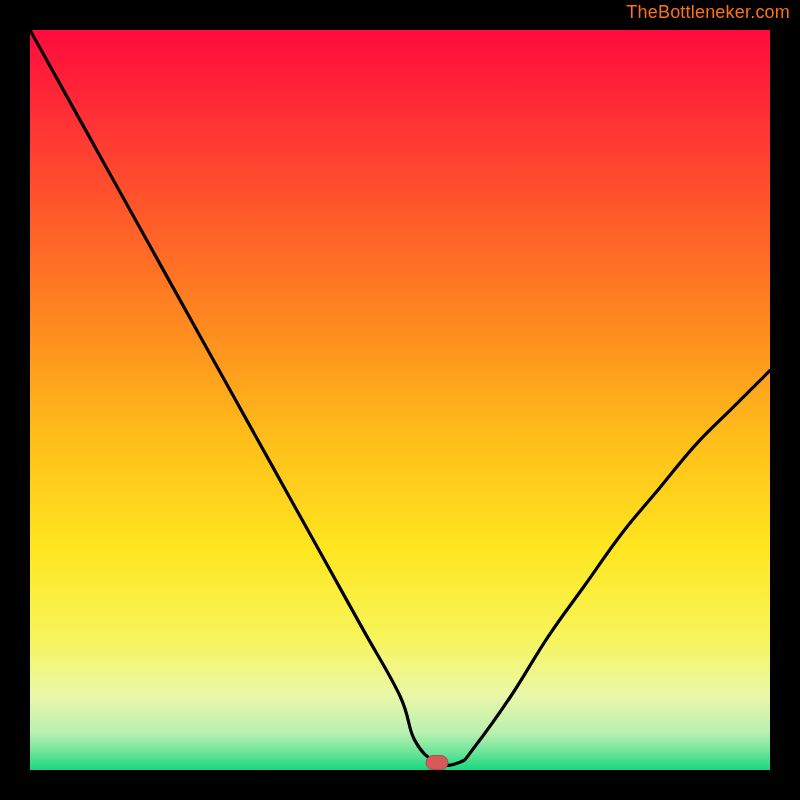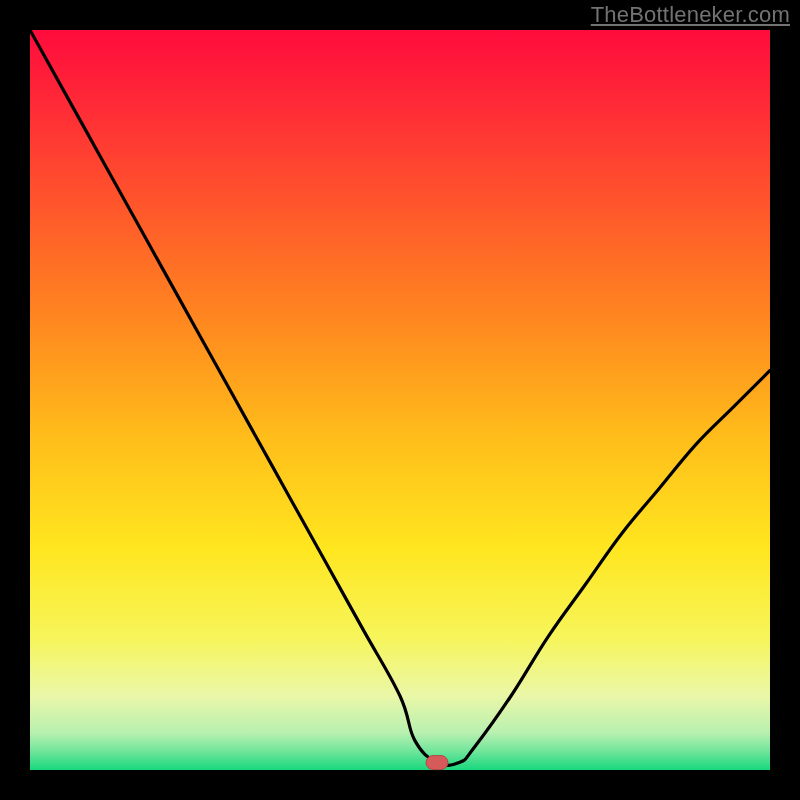--- a/index.html
+++ b/index.html
@@ -13,25 +13,24 @@
   }
   .stage {
     position: relative;
     width: 800px;
     height: 800px;
   }
   .watermark {
     position: absolute;
     top: 2px;
     right: 10px;
-    color: #737373;
-    font-size: 22px;
+    color: #f97316;
+    font-size: 18px;
     letter-spacing: 0.2px;
     user-select: none;
-    text-decoration: underline;
   }
   svg {
     display: block;
   }
 </style>
 </head>
 <body>
 
 <div class="stage">
   <div class="watermark">TheBottleneker.com</div>

